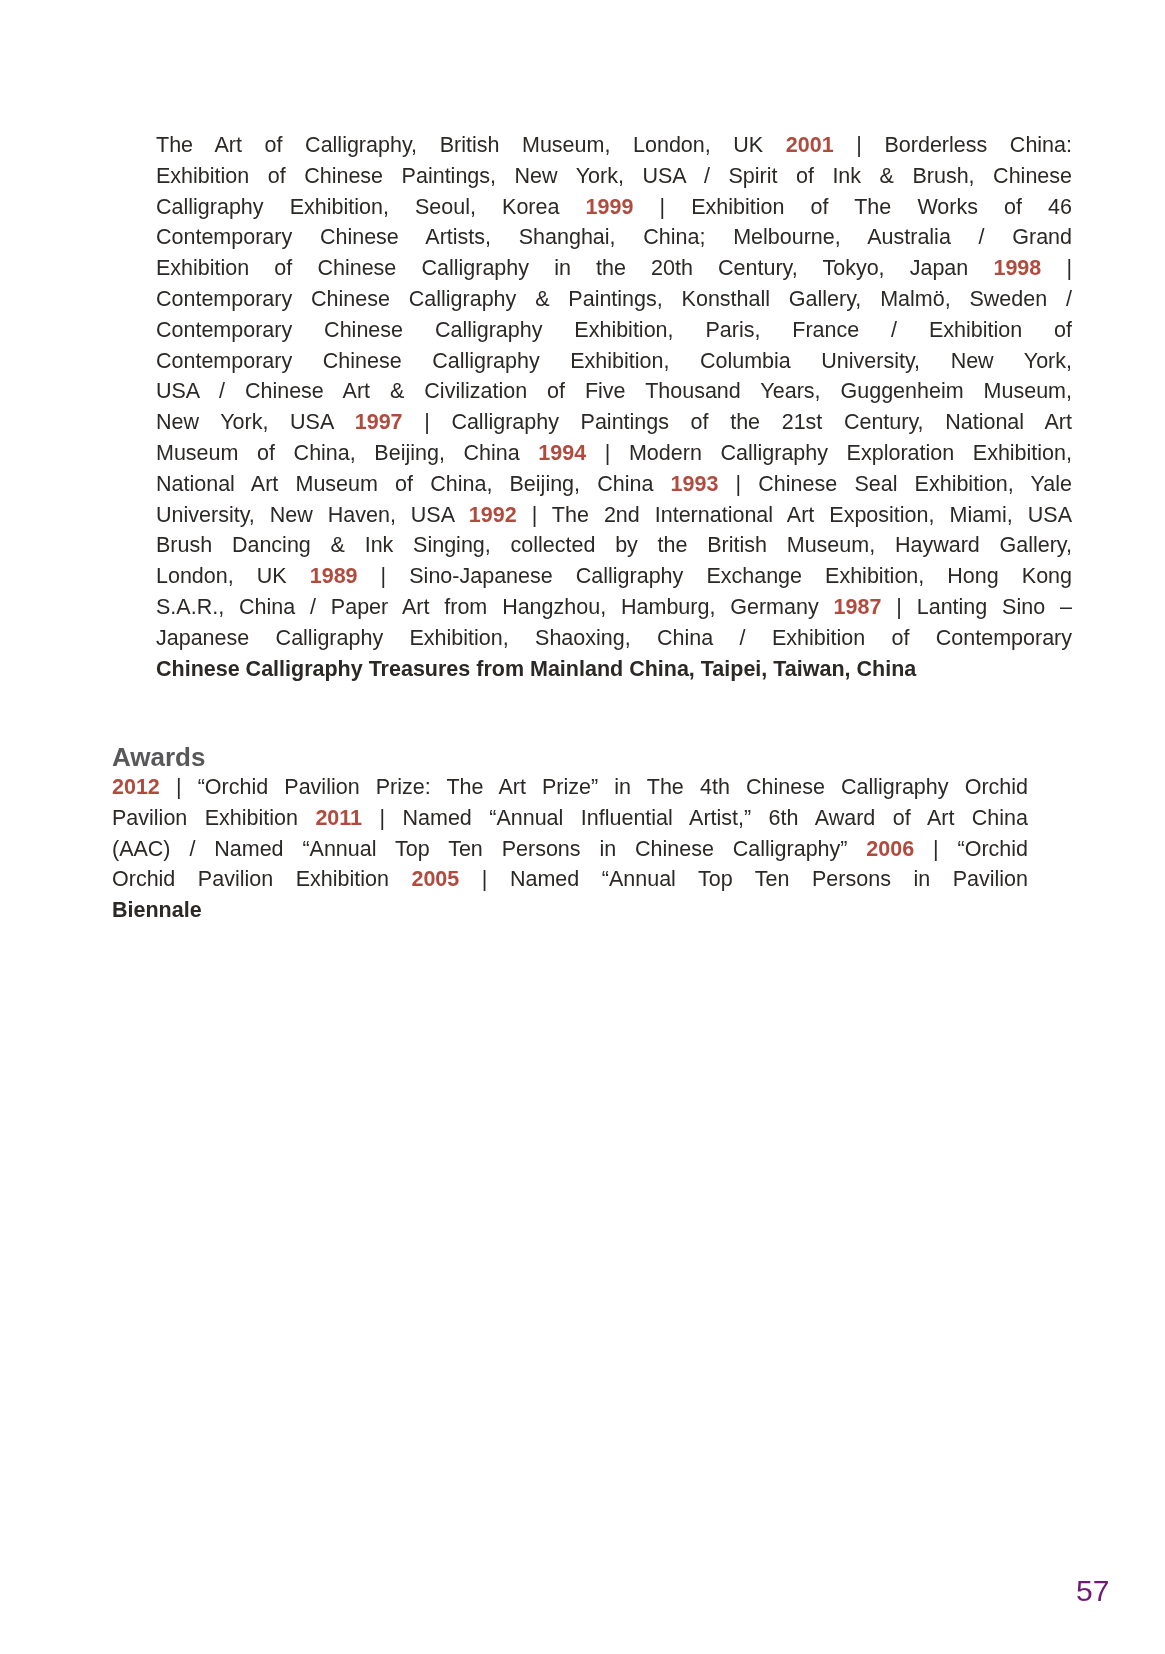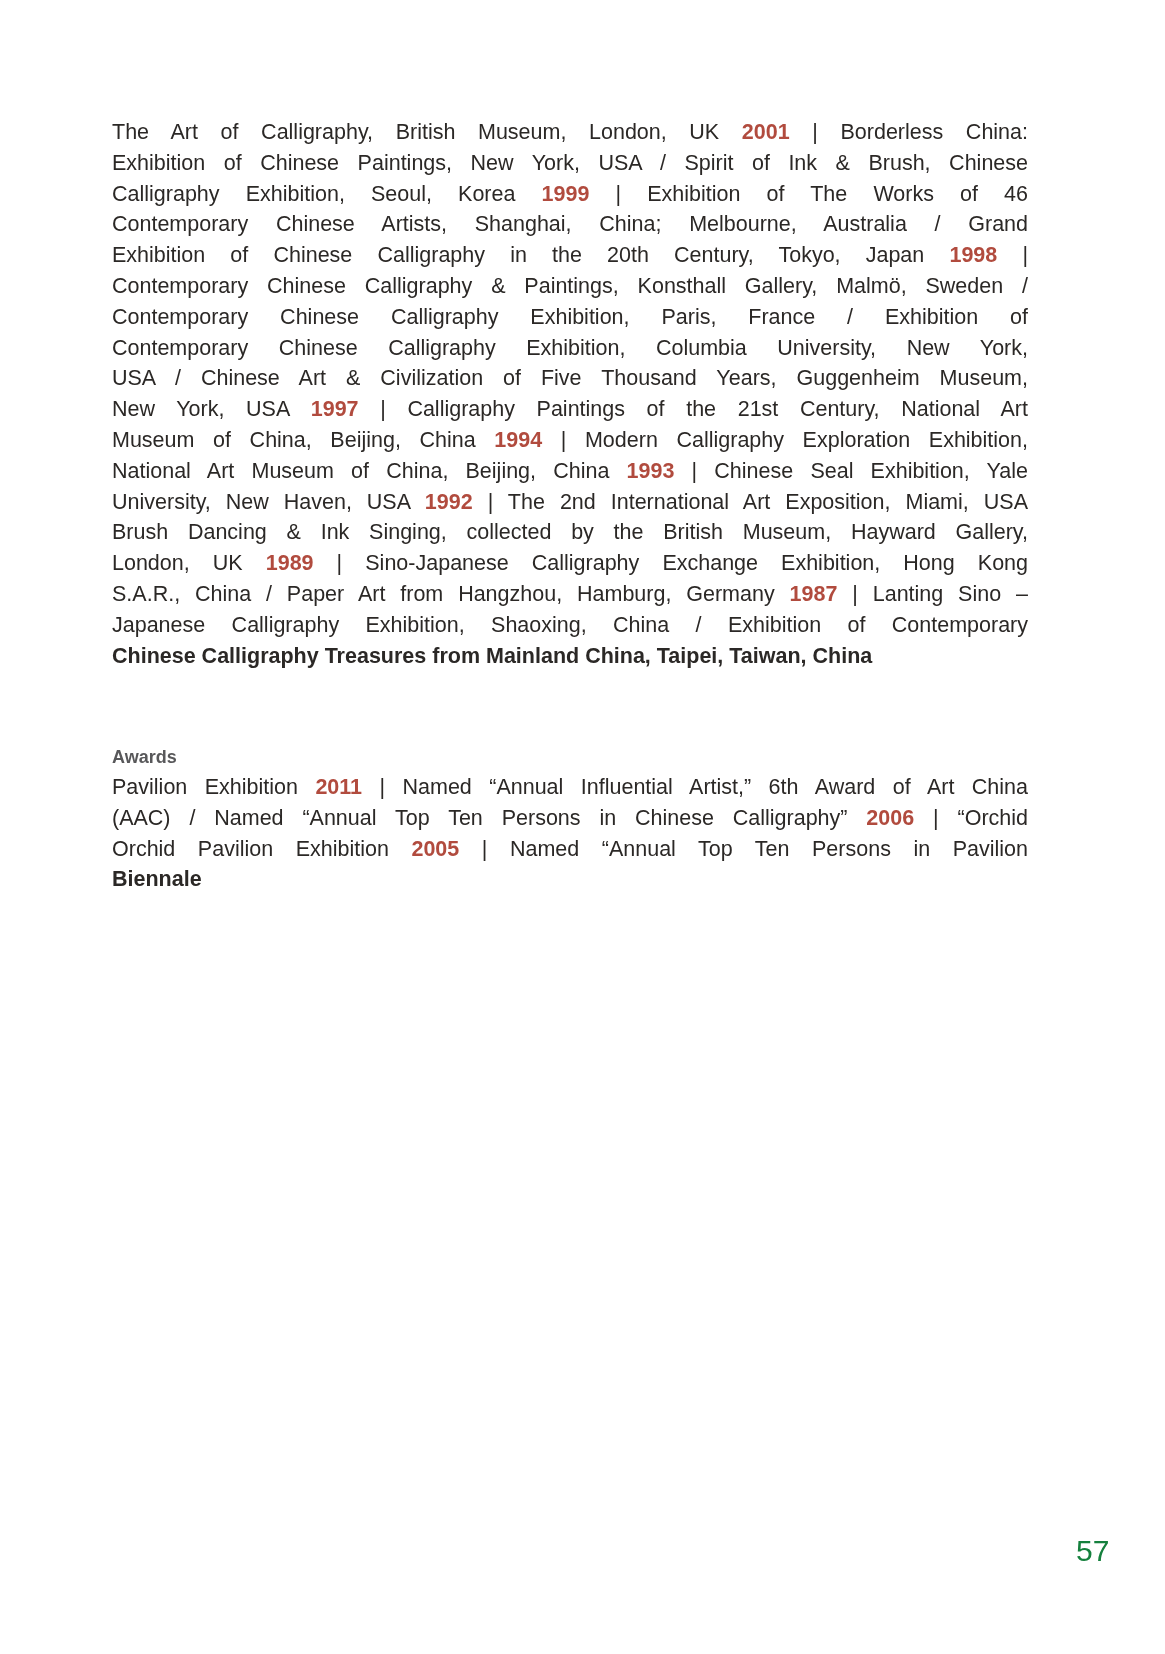--- a/index.html
+++ b/index.html
@@ -21,53 +21,53 @@
     background: #ffffff;
   }
   .textblock {
     position: absolute;
     left: 112px;
     width: 916px;
     font-size: 21.5px;
     line-height: 30.8px;
     color: #2b2826;
   }
-  #exhibitions-paragraph { top: 117px; }
+  #exhibitions-paragraph { top: 130px; margin-left: 44px; }
   #awards-lines { top: 772px; }
   .line {
     height: 30.8px;
     text-align: justify;
     text-align-last: justify;
     white-space: normal;
   }
   .line.last {
     text-align-last: left;
     font-weight: bold;
   }
   .year {
     color: #b14b3e;
     font-weight: bold;
   }
   .awards-heading {
     position: absolute;
     left: 112px;
     top: 742px;
     width: 916px;
-    font-size: 18px;
+    font-size: 26px;
     line-height: 30.8px;
     font-weight: bold;
     color: #58585a;
   }
   .page-number {
     position: absolute;
     left: 1076px;
-    top: 1536px;
+    top: 1576px;
     font-size: 30px;
     line-height: 30px;
-    color: #15803d;
+    color: #701a75;
     text-align: center;
   }
 </style>
 </head>
 <body>
 
 <div class="sheet">
 
   <div class="textblock" id="exhibitions-paragraph">
       <div class="line"><span class="body-seg">The Art of Calligraphy, British Museum, London, UK </span><span class="year">2001</span><span class="body-seg"> | Borderless China:</span></div>
@@ -86,20 +86,21 @@
       <div class="line"><span class="body-seg">Brush Dancing &amp; Ink Singing, collected by the British Museum, Hayward Gallery,</span></div>
       <div class="line"><span class="body-seg">London, UK </span><span class="year">1989</span><span class="body-seg"> | Sino-Japanese Calligraphy Exchange Exhibition, Hong Kong</span></div>
       <div class="line"><span class="body-seg">S.A.R., China / Paper Art from Hangzhou, Hamburg, Germany </span><span class="year">1987</span><span class="body-seg"> | Lanting Sino –</span></div>
       <div class="line"><span class="body-seg">Japanese Calligraphy Exhibition, Shaoxing, China / Exhibition of Contemporary</span></div>
       <div class="line last"><span class="body-seg">Chinese Calligraphy Treasures from Mainland China, Taipei, Taiwan, China</span></div>
     </div>
 
   <div class="awards-heading">Awards</div>
 
   <div class="textblock" id="awards-lines">
+      <div class="line"><span class="year">2012</span><span class="body-seg"> | “Orchid Pavilion Prize: The Art Prize” in The 4th Chinese Calligraphy Orchid</span></div>
       <div class="line"><span class="body-seg">Pavilion Exhibition </span><span class="year">2011</span><span class="body-seg"> | Named “Annual Influential Artist,” 6th Award of Art China</span></div>
       <div class="line"><span class="body-seg">(AAC) / Named “Annual Top Ten Persons in Chinese Calligraphy” </span><span class="year">2006</span><span class="body-seg"> | “Orchid</span></div>
       <div class="line"><span class="body-seg">Orchid Pavilion Exhibition </span><span class="year">2005</span><span class="body-seg"> | Named “Annual Top Ten Persons in Pavilion</span></div>
       <div class="line last"><span class="body-seg">Biennale</span></div>
     </div>
 
   <div class="page-number">57</div>
 
 </div>
 

